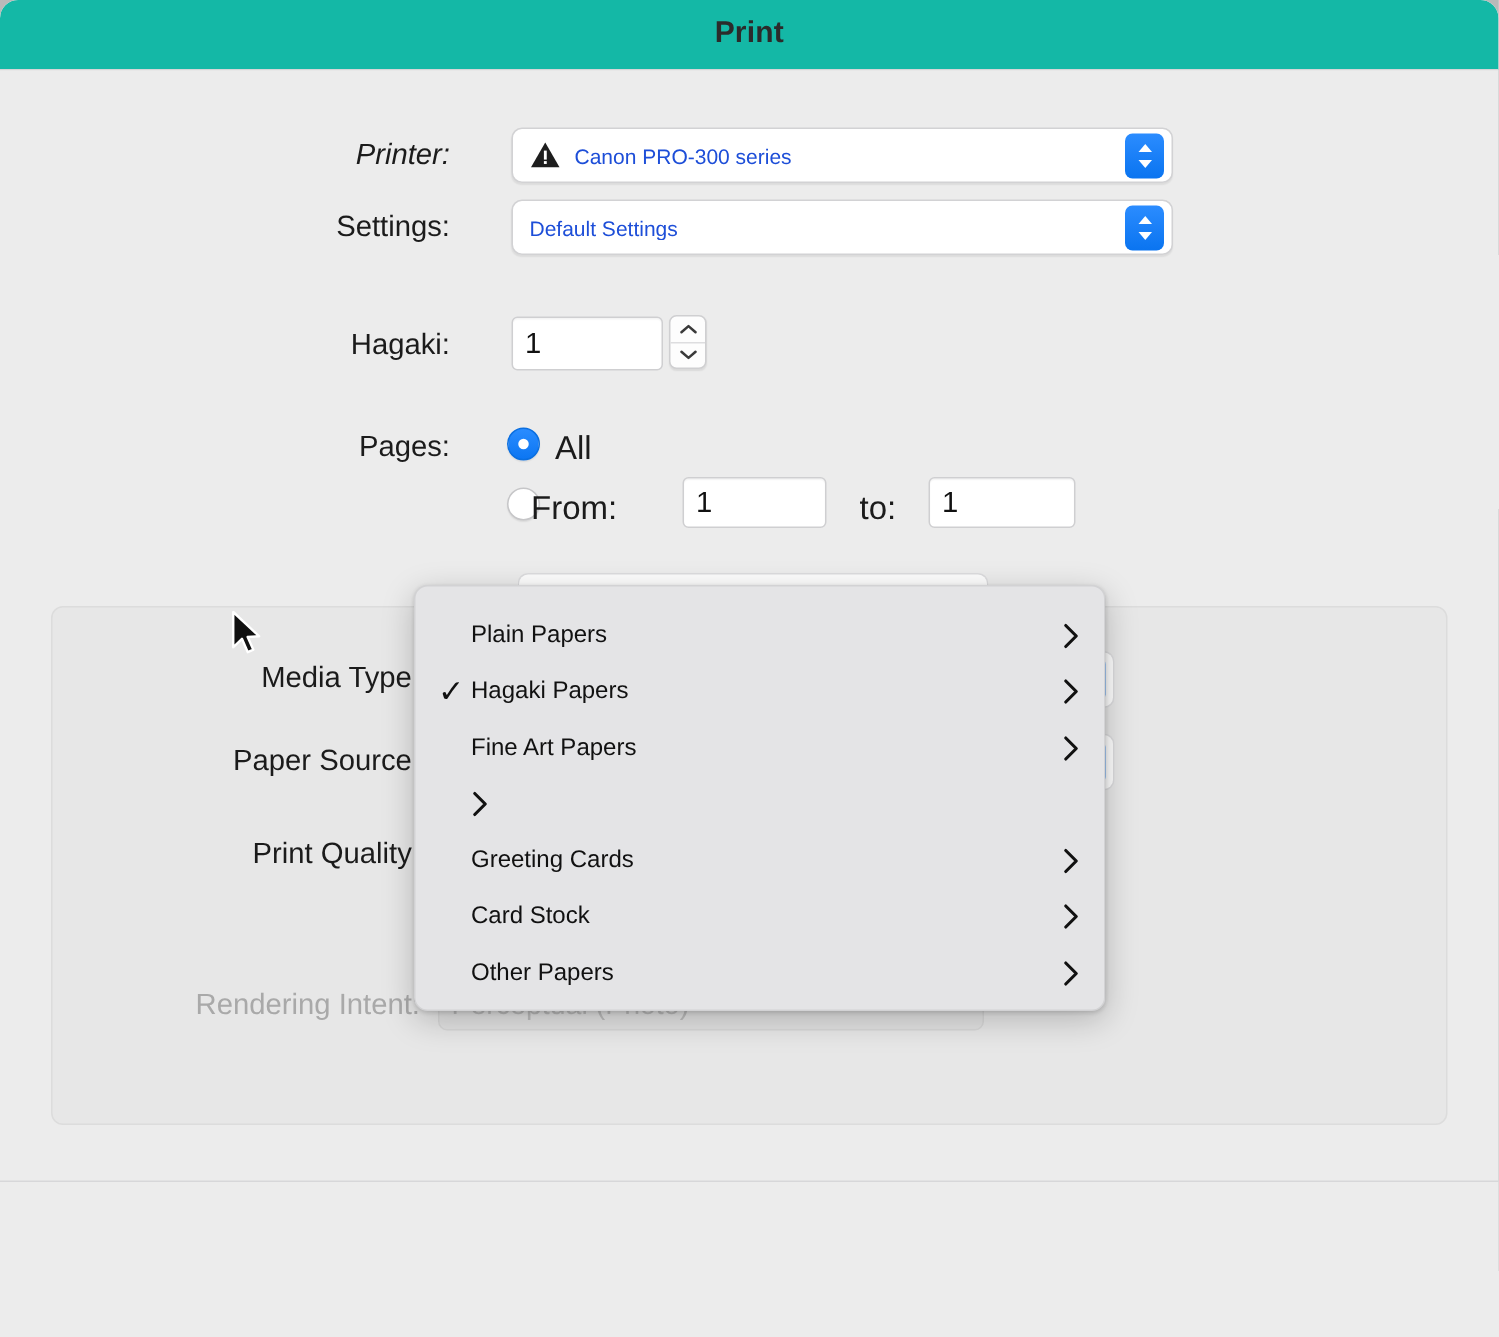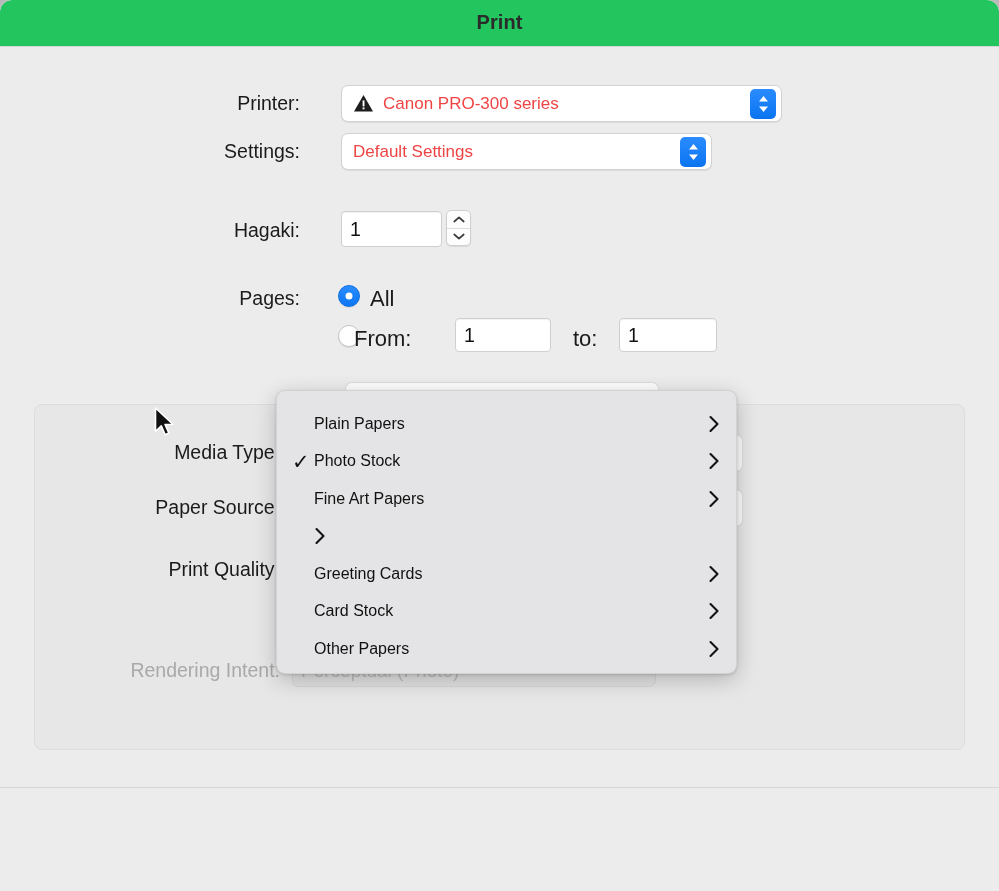--- a/index.html
+++ b/index.html
@@ -13,21 +13,21 @@
     position: absolute; left: 0; top: 0;
     width: 999px; height: 891px;
     background: #ececec;
     border-radius: 12px 12px 0 0;
     overflow: hidden;
   }
   
   #titlebar {
     position: absolute; left: 0; top: 0;
     width: 999px; height: 47px;
-    background: #22c55e;
+    background: #14b8a6;
     border-bottom: 1px solid #d6d6d8;
     border-radius: 12px 12px 0 0;
   }
   #title-text {
     position: absolute; left: 0; top: 11px; width: 999px;
     text-align: center;
     font-size: 20px; font-weight: bold; color: #2b2b2b;
     letter-spacing: .1px;
   }
   
@@ -43,21 +43,21 @@
   
   .popup {
     position: absolute;
     background: #ffffff;
     border: 1px solid #d2d2d4;
     border-radius: 7px;
     box-shadow: 0 1px 1px rgba(0,0,0,.07);
     display: flex; align-items: center;
   }
   .popup .ptext {
-    font-size: 17px; color: #ef4444;
+    font-size: 14px; color: #1d4ed8;
     white-space: nowrap; overflow: hidden;
     flex: 1;
   }
   .popup .warn-tri { flex: 0 0 auto; margin-right: 9px; display: block; }
   .chev-box {
     position: absolute; top: 50%; transform: translateY(-50%);
     right: 5px;
     width: 26px; height: 30px;
     background: #1a84ff;
     background: linear-gradient(#2b8cff,#0a74f0);
@@ -203,42 +203,42 @@
 </style>
 </head>
 <body>
 
 <div id="dialog">
 
   <div id="titlebar">
     <div id="title-text">Print</div>
   </div>
 
-  <div class="field-label" style="left:180px; top:92px; width:120px;">Printer:</div>
+  <div class="field-label" style="left:180px; top:92px; width:120px;font-style:italic;">Printer:</div>
 
   <div class="popup" id="printer-popup" style="left:341px; top:85px; width:441px; height:37px; padding:0 40px 0 11px;">
     <svg class="warn-tri" width="21" height="19" viewBox="0 0 21 19">
       <path d="M10.5 1 L20 17.5 L1 17.5 Z" fill="#1d1d1d"></path>
       <rect x="9.6" y="6.4" width="1.9" height="6" fill="#ffffff"></rect>
       <rect x="9.6" y="13.4" width="1.9" height="1.9" fill="#ffffff"></rect>
     </svg>
     <span class="ptext">Canon PRO-300 series</span>
     <span class="chev-box">
       <svg width="13" height="8" viewBox="0 0 13 8">
           <path d="M6.5 1 L11 6.4 L2 6.4 Z" fill="#fff"></path>
         </svg>
       <svg width="13" height="8" viewBox="0 0 13 8">
           <path d="M6.5 7 L11 1.6 L2 1.6 Z" fill="#fff"></path>
         </svg>
     </span>
   </div>
 
   <div class="field-label" style="left:180px; top:140px; width:120px;">Settings:</div>
 
-  <div class="popup" id="presets-popup" style="left:341px; top:133px; width:371px; height:37px; padding:0 40px 0 11px;">
+  <div class="popup" id="presets-popup" style="left:341px; top:133px; width:441px; height:37px; padding:0 40px 0 11px;">
     <span class="ptext">Default Settings</span>
     <span class="chev-box">
       <svg width="13" height="8" viewBox="0 0 13 8">
           <path d="M6.5 1 L11 6.4 L2 6.4 Z" fill="#fff"></path>
         </svg>
       <svg width="13" height="8" viewBox="0 0 13 8">
           <path d="M6.5 7 L11 1.6 L2 1.6 Z" fill="#fff"></path>
         </svg>
     </span>
   </div>
@@ -300,21 +300,21 @@
   <div id="menu">
     <div class="menu-item">
       <span class="check"></span>
       <span class="mlabel">Plain Papers</span>
       <svg class="arrow" width="12" height="18" viewBox="0 0 12 18">
         <path d="M2.5 2 L9.5 9 L2.5 16" stroke="#111" stroke-width="2.1" fill="none" stroke-linecap="round" stroke-linejoin="round"></path>
       </svg>
     </div>
     <div class="menu-item">
       <span class="check">✓</span>
-      <span class="mlabel">Photo Stock</span>
+      <span class="mlabel">Hagaki Papers</span>
       <svg class="arrow" width="12" height="18" viewBox="0 0 12 18">
         <path d="M2.5 2 L9.5 9 L2.5 16" stroke="#111" stroke-width="2.1" fill="none" stroke-linecap="round" stroke-linejoin="round"></path>
       </svg>
     </div>
     <div class="menu-item">
       <span class="check"></span>
       <span class="mlabel">Fine Art Papers</span>
       <svg class="arrow" width="12" height="18" viewBox="0 0 12 18">
         <path d="M2.5 2 L9.5 9 L2.5 16" stroke="#111" stroke-width="2.1" fill="none" stroke-linecap="round" stroke-linejoin="round"></path>
       </svg>

